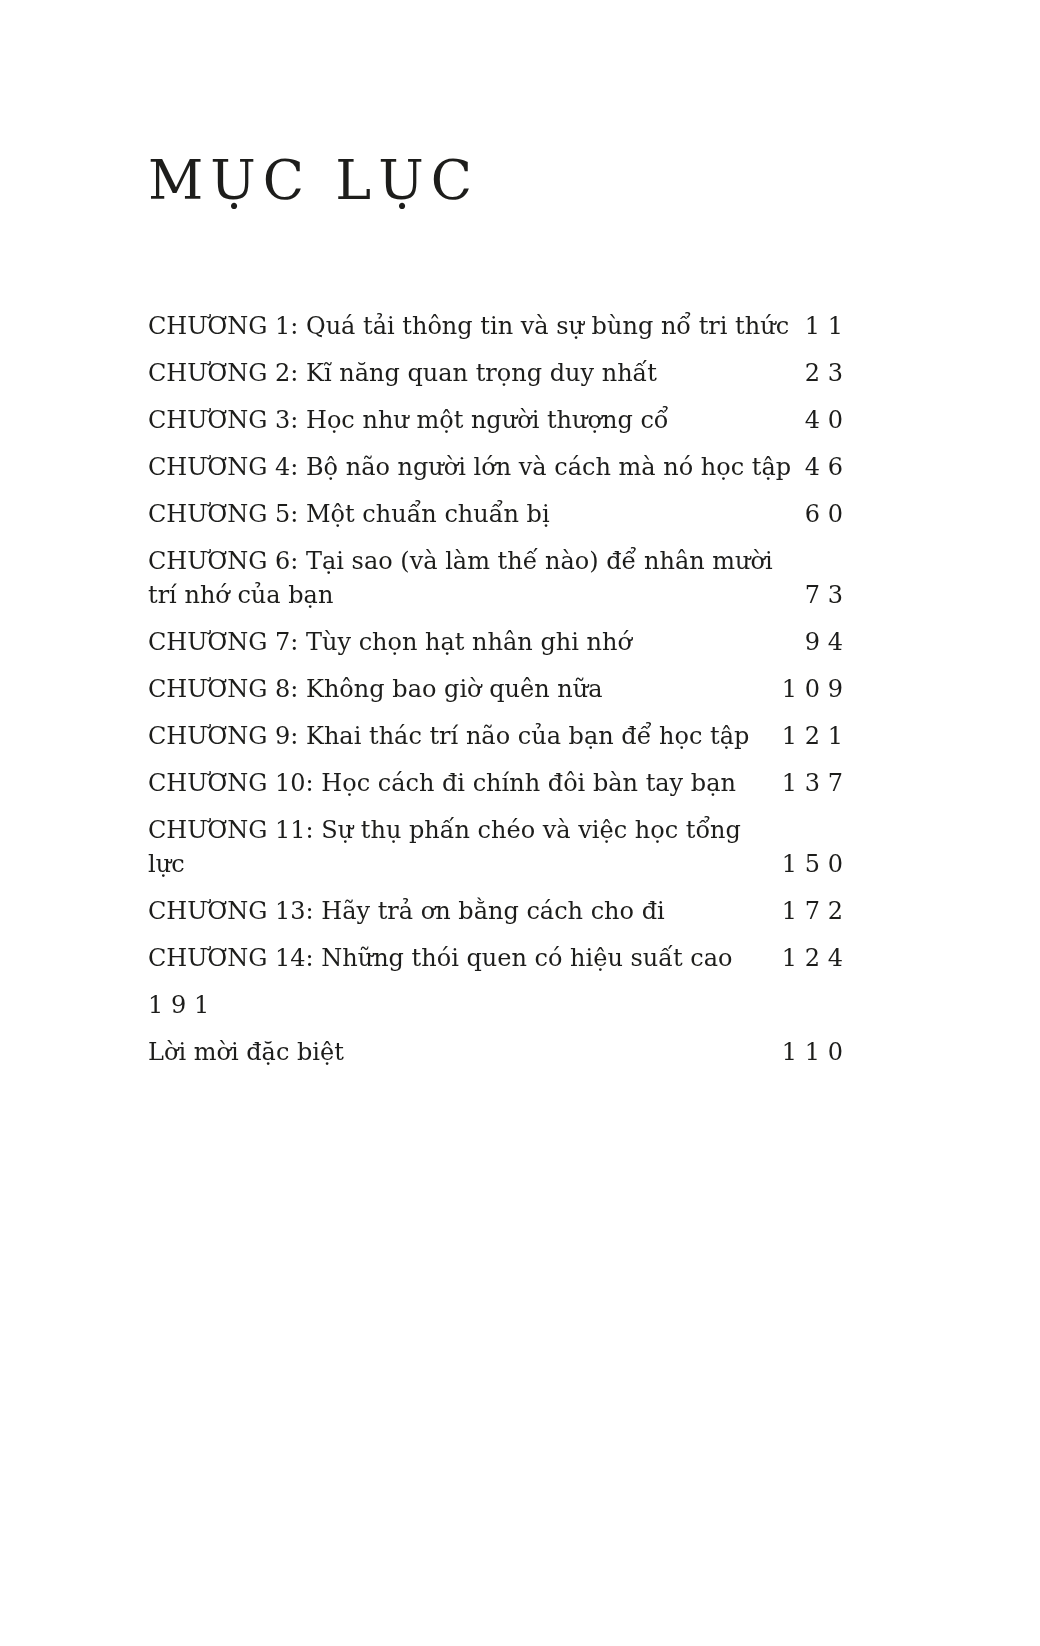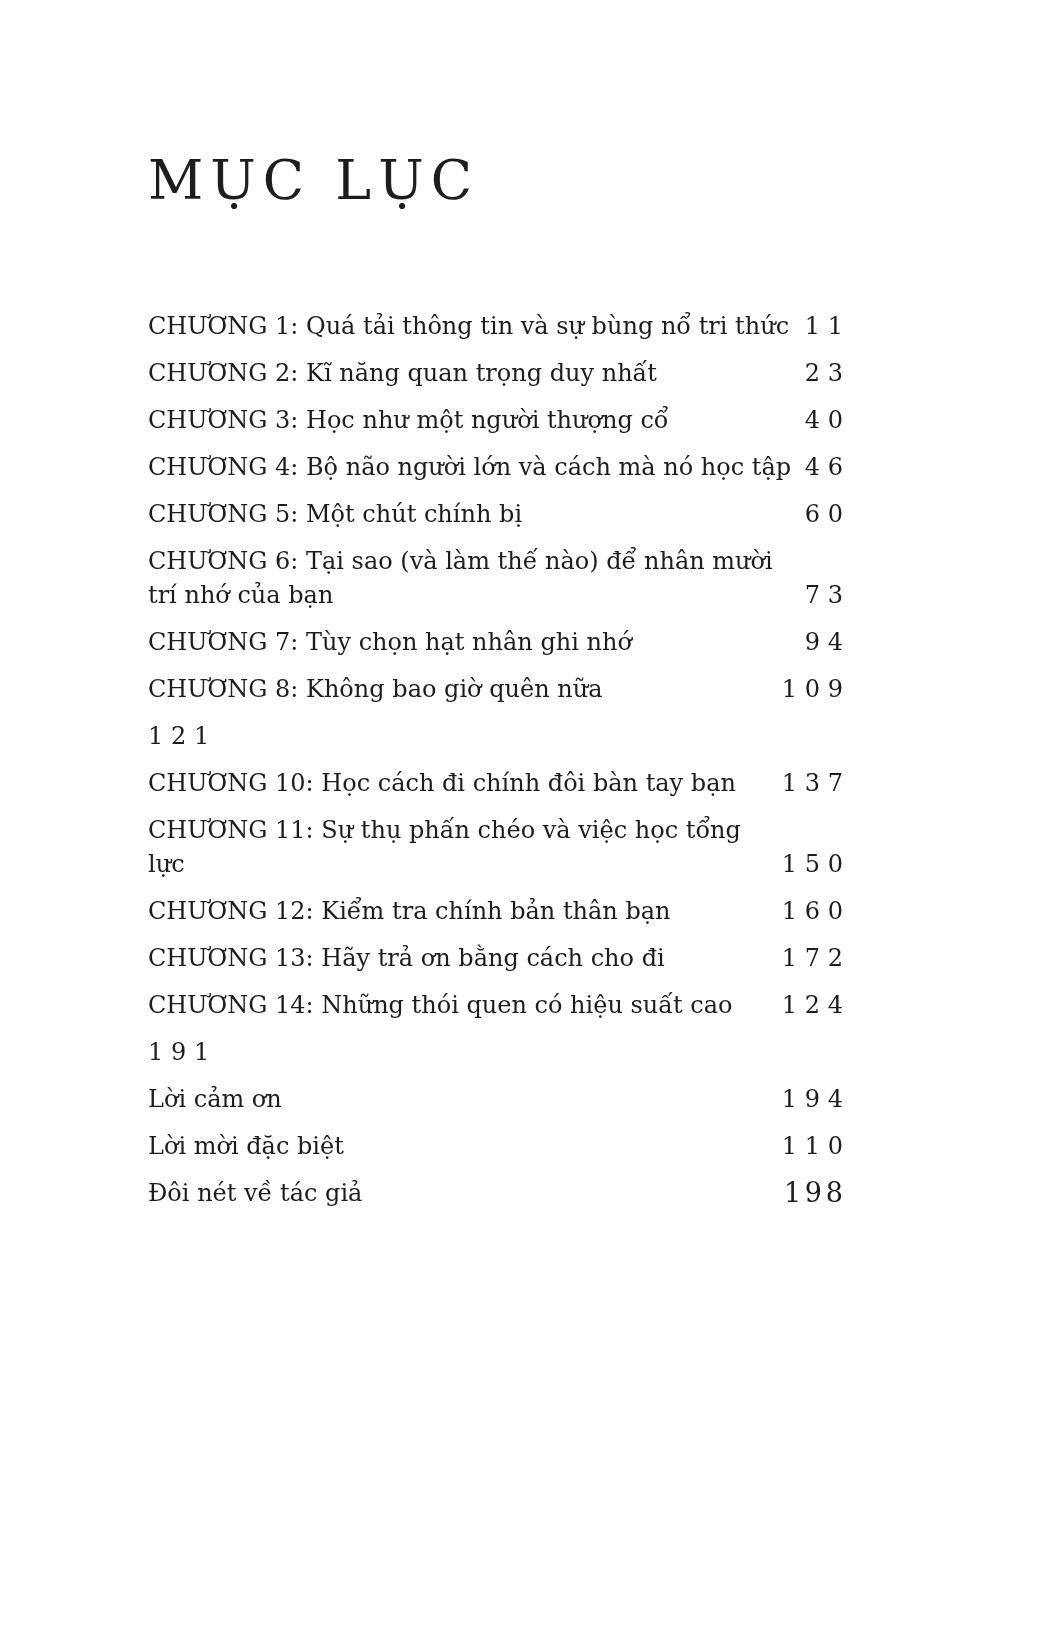--- a/index.html
+++ b/index.html
@@ -74,80 +74,69 @@
     <span class="toc-label">CHƯƠNG 3: Học như một người thượng cổ</span>
     <span class="toc-page">40</span>
   </div>
 
   <div class="toc-row">
     <span class="toc-label">CHƯƠNG 4: Bộ não người lớn và cách mà nó học tập</span>
     <span class="toc-page">46</span>
   </div>
 
   <div class="toc-row">
-    <span class="toc-label">CHƯƠNG 5: Một chút chính bị</span>
+    <span class="toc-label">CHƯƠNG 5: Một chuẩn chuẩn bị</span>
     <span class="toc-page">60</span>
   </div>
 
   <div class="toc-row">
     <span class="toc-label">CHƯƠNG 6: Tại sao (và làm thế nào) để nhân mười trí nhớ của bạn</span>
     <span class="toc-page">73</span>
   </div>
 
   <div class="toc-row">
     <span class="toc-label">CHƯƠNG 7: Tùy chọn hạt nhân ghi nhớ</span>
     <span class="toc-page">94</span>
   </div>
 
   <div class="toc-row">
     <span class="toc-label">CHƯƠNG 8: Không bao giờ quên nữa</span>
     <span class="toc-page">109</span>
   </div>
 
   <div class="toc-row">
+    <span class="toc-label">CHƯƠNG 9: Khai thác trí não của bạn để học tập</span>
     <span class="toc-page">121</span>
   </div>
 
   <div class="toc-row">
     <span class="toc-label">CHƯƠNG 10: Học cách đi chính đôi bàn tay bạn</span>
     <span class="toc-page">137</span>
   </div>
 
   <div class="toc-row">
     <span class="toc-label">CHƯƠNG 11: Sự thụ phấn chéo và việc học tổng lực</span>
     <span class="toc-page">150</span>
   </div>
 
-  <div class="toc-row">
-    <span class="toc-label">CHƯƠNG 12: Kiểm tra chính bản thân bạn</span>
-    <span class="toc-page">160</span>
-  </div>
 
   <div class="toc-row">
     <span class="toc-label">CHƯƠNG 13: Hãy trả ơn bằng cách cho đi</span>
     <span class="toc-page">172</span>
   </div>
 
   <div class="toc-row">
     <span class="toc-label">CHƯƠNG 14: Những thói quen có hiệu suất cao</span>
     <span class="toc-page">124</span>
   </div>
 
   <div class="toc-row">
     <span class="toc-page">191</span>
   </div>
 
-  <div class="toc-row">
-    <span class="toc-label">Lời cảm ơn</span>
-    <span class="toc-page">194</span>
-  </div>
 
   <div class="toc-row">
     <span class="toc-label">Lời mời đặc biệt</span>
     <span class="toc-page">110</span>
   </div>
 
-  <div class="toc-row emph">
-    <span class="toc-label">Đôi nét về tác giả</span>
-    <span class="toc-page">198</span>
-  </div>
 </div>
 </div>
 
 </body></html>

